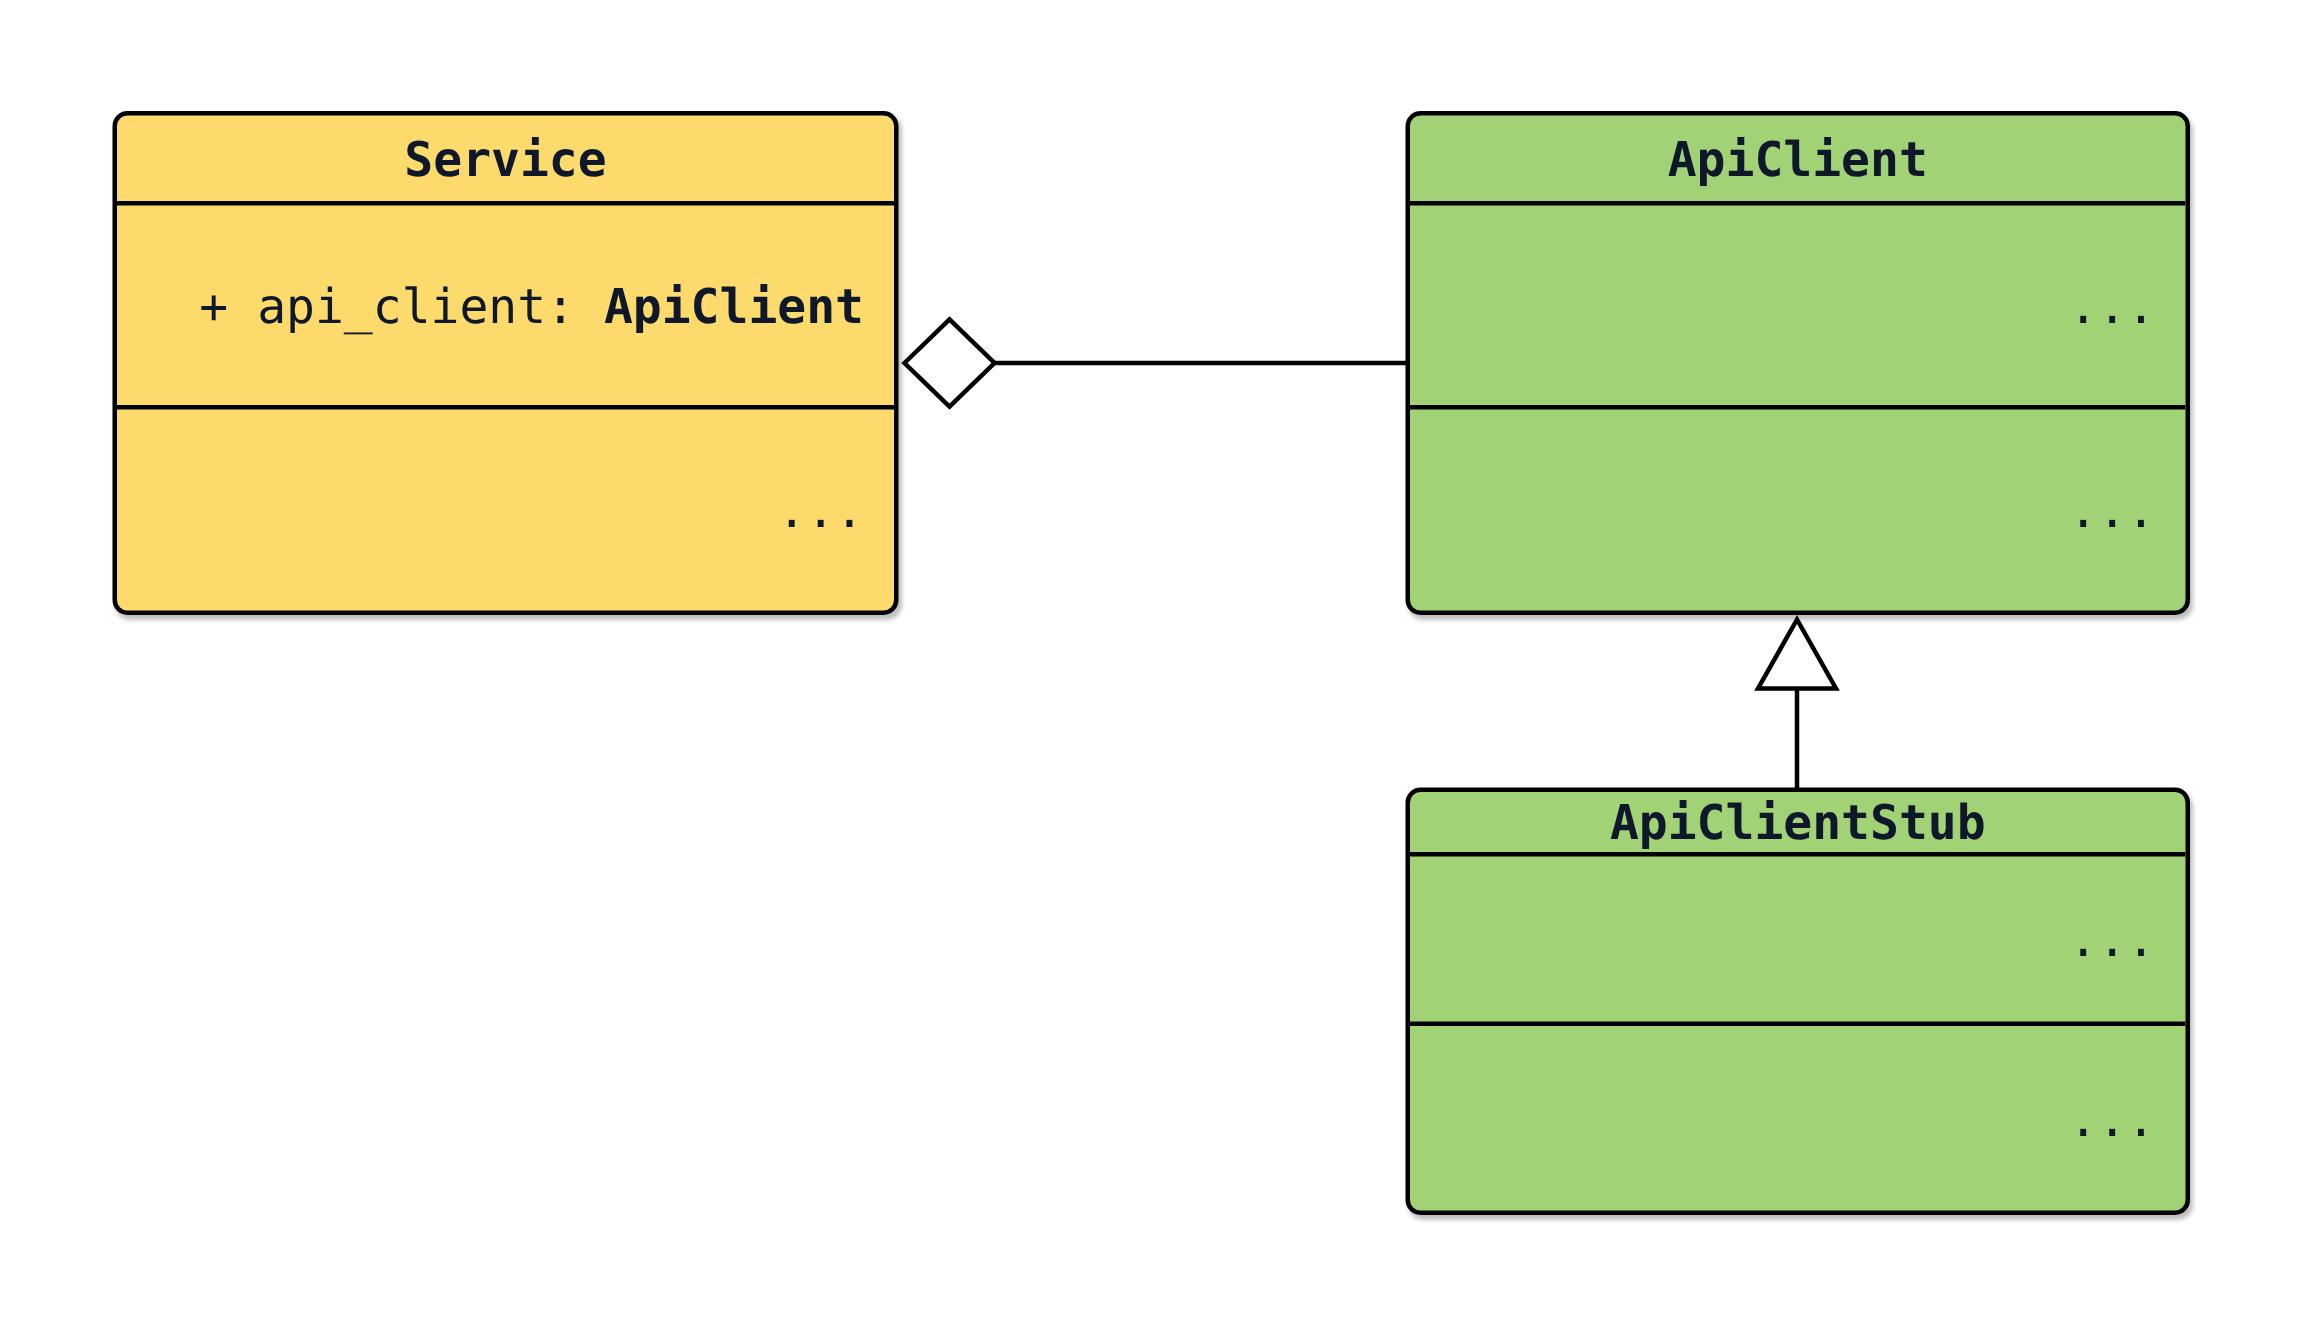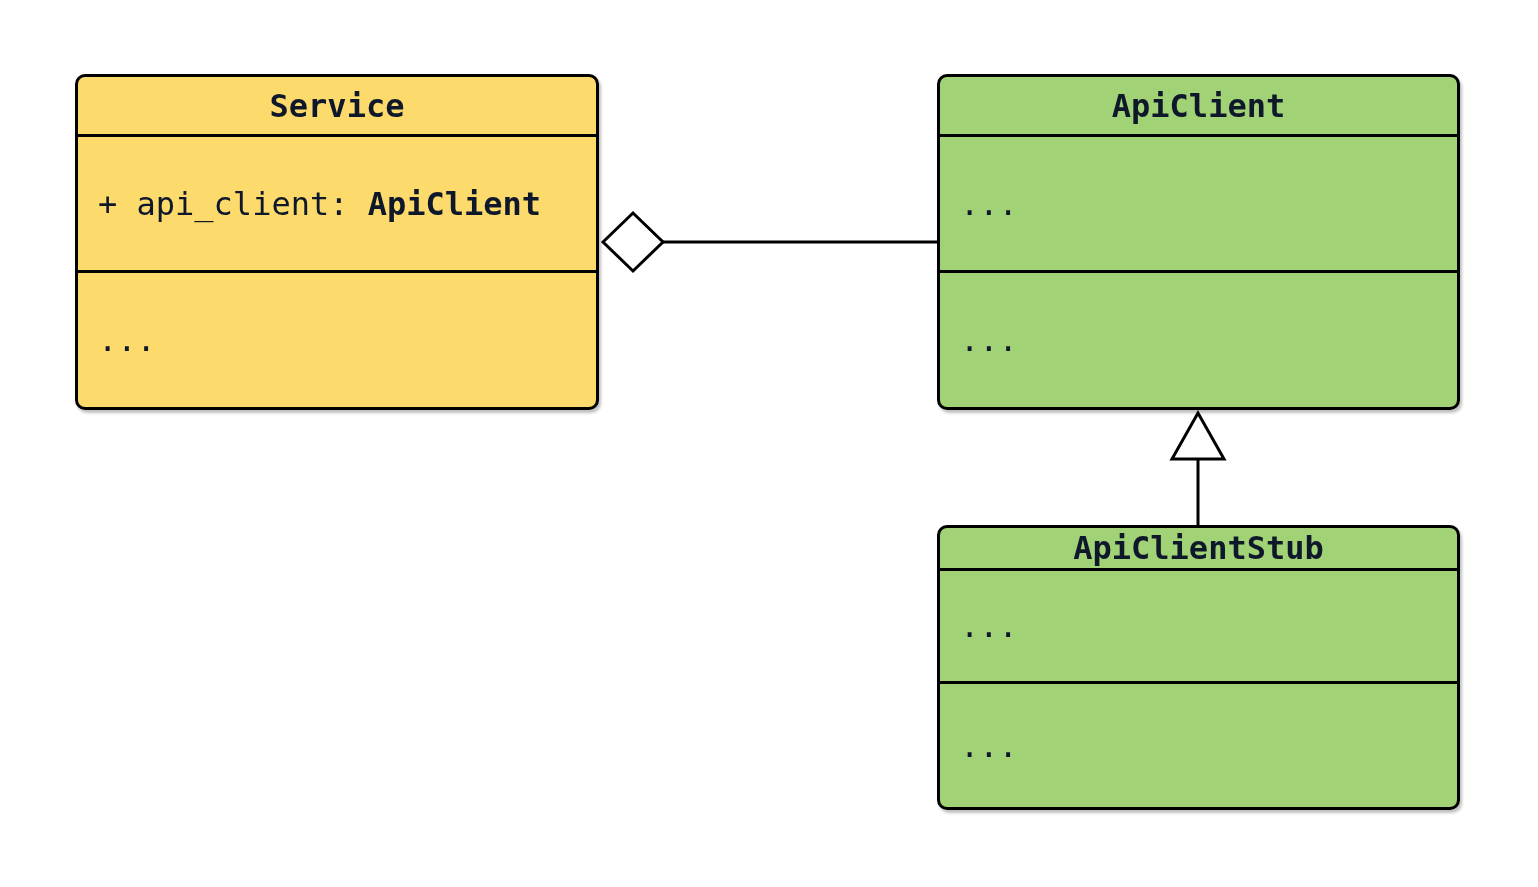--- a/index.html
+++ b/index.html
@@ -55,20 +55,21 @@
     justify-content: center;
     font-weight: bold;
   }
   #class-apiclientstub .uml-title { height: 43px; }
 
   .uml-section {
     display: flex;
     align-items: center;
     padding: 0 20px;
     white-space: pre;
+    justify-content: flex-end;
   }
   .uml-section.mid {
     border-bottom: 3px solid #000000;
   }
   #class-service .uml-section.mid,
   #class-apiclient .uml-section.mid { flex: 0 0 136px; }
   #class-apiclientstub .uml-section.mid { flex: 0 0 113px; }
   .uml-section.last { flex: 1 1 auto; }
 
   .b { font-weight: bold; }

